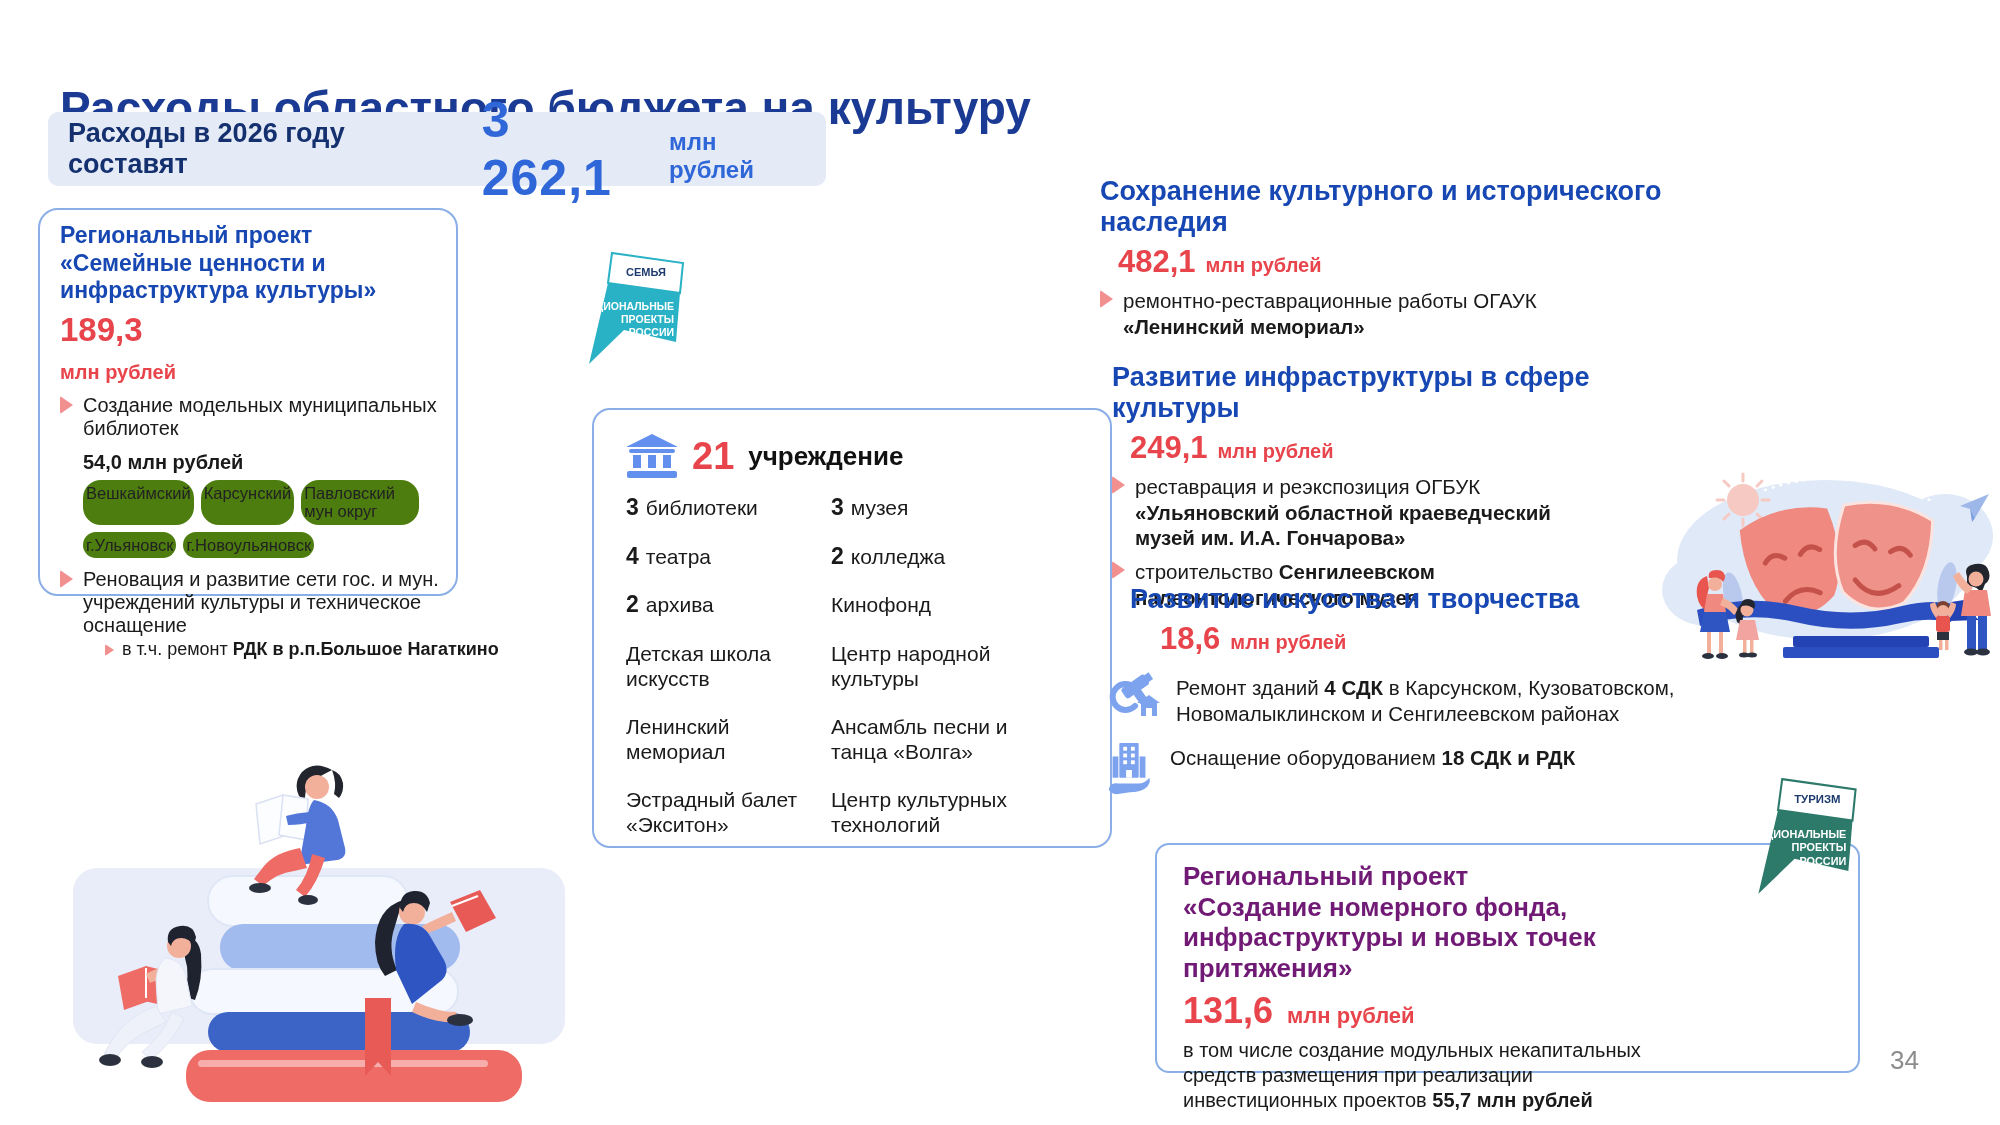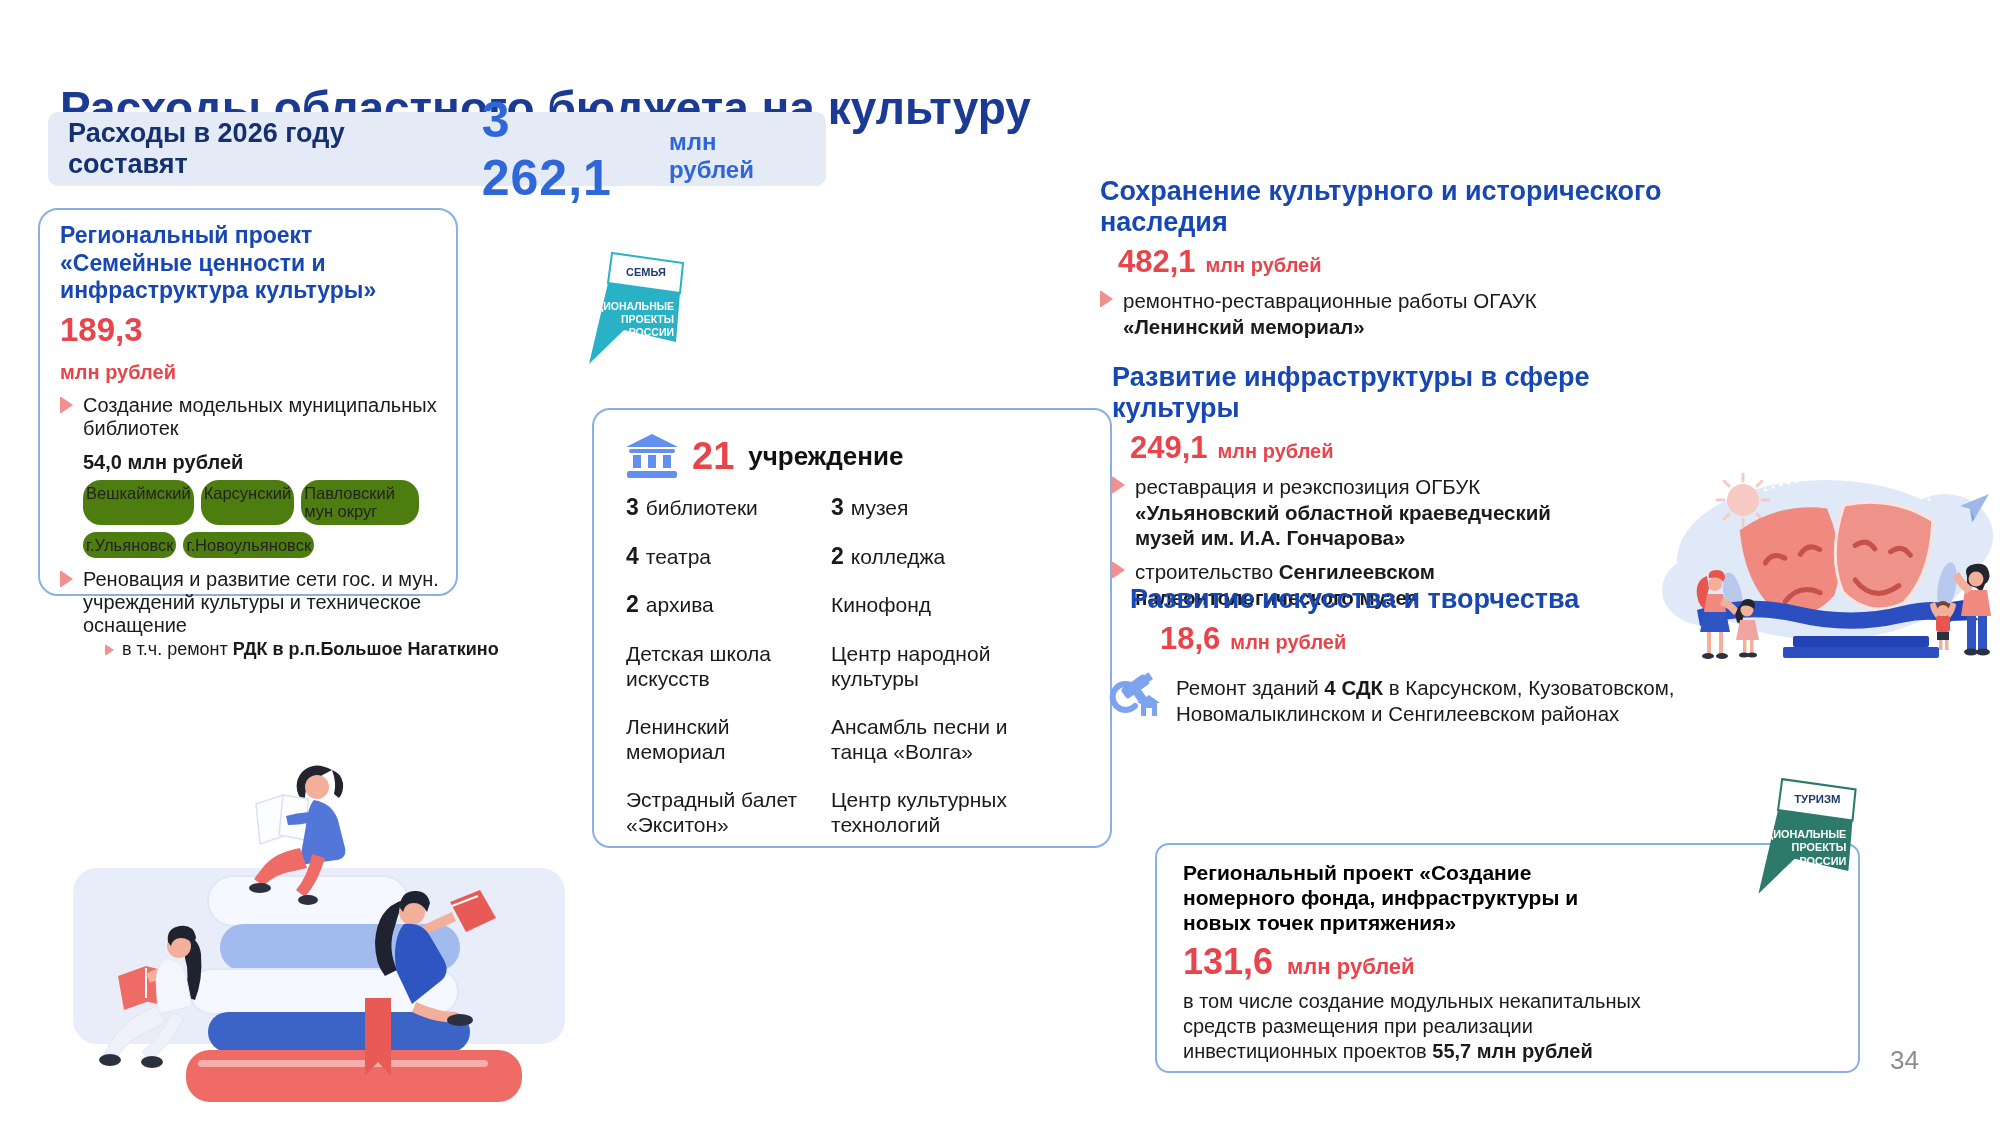--- a/index.html
+++ b/index.html
@@ -52,21 +52,21 @@
   .sec-heritage{left:1100px;top:176px;width:680px;}
   .sec-heritage .sec-bullet{width:500px;}
   .sec-infra{left:1112px;top:362px;width:560px;}
   .sec-infra .sec-bullet{width:470px;}
   .sec-arts{left:1104px;top:584px;width:600px;}
   .arts-item{display:flex;gap:16px;align-items:flex-start;margin-top:14px;}
   .arts-item .txt{font-size:20.5px;line-height:1.25;width:500px;margin-top:4px;}
   .bold-inline{font-weight:bold;}
 
   .tourism-panel{left:1155px;top:843px;width:705px;height:230px;border-radius:14px;padding:16px 26px;}
-  .tp-title{font-size:21px;font-weight:bold;color:#000000;line-height:1.18;width:420px;}
+  .tp-title{font-size:26px;font-weight:bold;color:#701a75;line-height:1.18;width:420px;}
   .tp-amount{display:flex;align-items:baseline;gap:14px;margin:6px 0;}
   .tp-amount .amount-lg{font-size:36px;}
   .tp-amount .amount-sm{font-size:22px;}
   .tp-body{font-size:20px;line-height:1.25;width:460px;}
 
   .page-num{position:absolute;left:1890px;top:1045px;font-size:26px;color:#8c8c8c;}
 
   .illu{position:absolute;}
   .illu-books{left:60px;top:740px;width:620px;height:390px;}
   .illu-masks{left:1645px;top:448px;width:355px;height:225px;}
@@ -198,20 +198,36 @@
         <g transform="rotate(-35 34 16)">
           <rect x="18" y="8" width="28" height="12" rx="3" fill="#7da3ee"></rect>
           <rect x="44" y="10" width="7" height="8" fill="#7da3ee"></rect>
           <rect x="26" y="19" width="9" height="13" rx="2" fill="#7da3ee"></rect>
         </g>
         <polygon points="33,32 45,24 56,32" fill="#7da3ee"></polygon>
         <rect x="37" y="32" width="16" height="13" fill="#7da3ee"></rect>
         <rect x="42" y="37" width="6" height="8" fill="#ffffff"></rect>
       </svg>
       <div class="txt"><span>Ремонт зданий </span><span class="bold-inline">4 СДК</span><span> в Карсунском, Кузоватовском, Новомалыклинском и Сенгилеевском районах</span></div>
+    </div>
+    <div class="arts-item">
+      <svg width="50" height="58" viewBox="0 0 50 60">
+        <rect x="15" y="2" width="20" height="36" rx="1" fill="#7da3ee"></rect>
+        <rect x="19" y="6" width="4" height="4" fill="#fff"></rect>
+          <rect x="27" y="6" width="4" height="4" fill="#fff"></rect>
+        <rect x="19" y="13" width="4" height="4" fill="#fff"></rect>
+          <rect x="27" y="13" width="4" height="4" fill="#fff"></rect>
+        <rect x="19" y="20" width="4" height="4" fill="#fff"></rect>
+          <rect x="27" y="20" width="4" height="4" fill="#fff"></rect>
+        <rect x="8" y="16" width="6" height="22" fill="#7da3ee"></rect>
+        <rect x="36" y="16" width="6" height="22" fill="#7da3ee"></rect>
+        <rect x="22" y="30" width="6" height="8" fill="#fff"></rect>
+        <path d="M4,50 Q6,42 14,44 L34,44 Q42,44 46,38 Q48,44 42,49 Q36,53 26,53 L12,55 Q6,55 4,50 Z" fill="#7da3ee"></path>
+      </svg>
+      <div class="txt"><span>Оснащение оборудованием </span><span class="bold-inline">18 СДК и РДК</span></div>
     </div>
   </div>
 
   <div class="panel tourism-panel">
     <div class="tp-title">Региональный проект «Создание номерного фонда, инфраструктуры и новых точек притяжения»</div>
     <div class="tp-amount">
       <span class="amount-lg">131,6</span>
       <span class="amount-sm">млн рублей</span>
     </div>
     <div class="tp-body">

